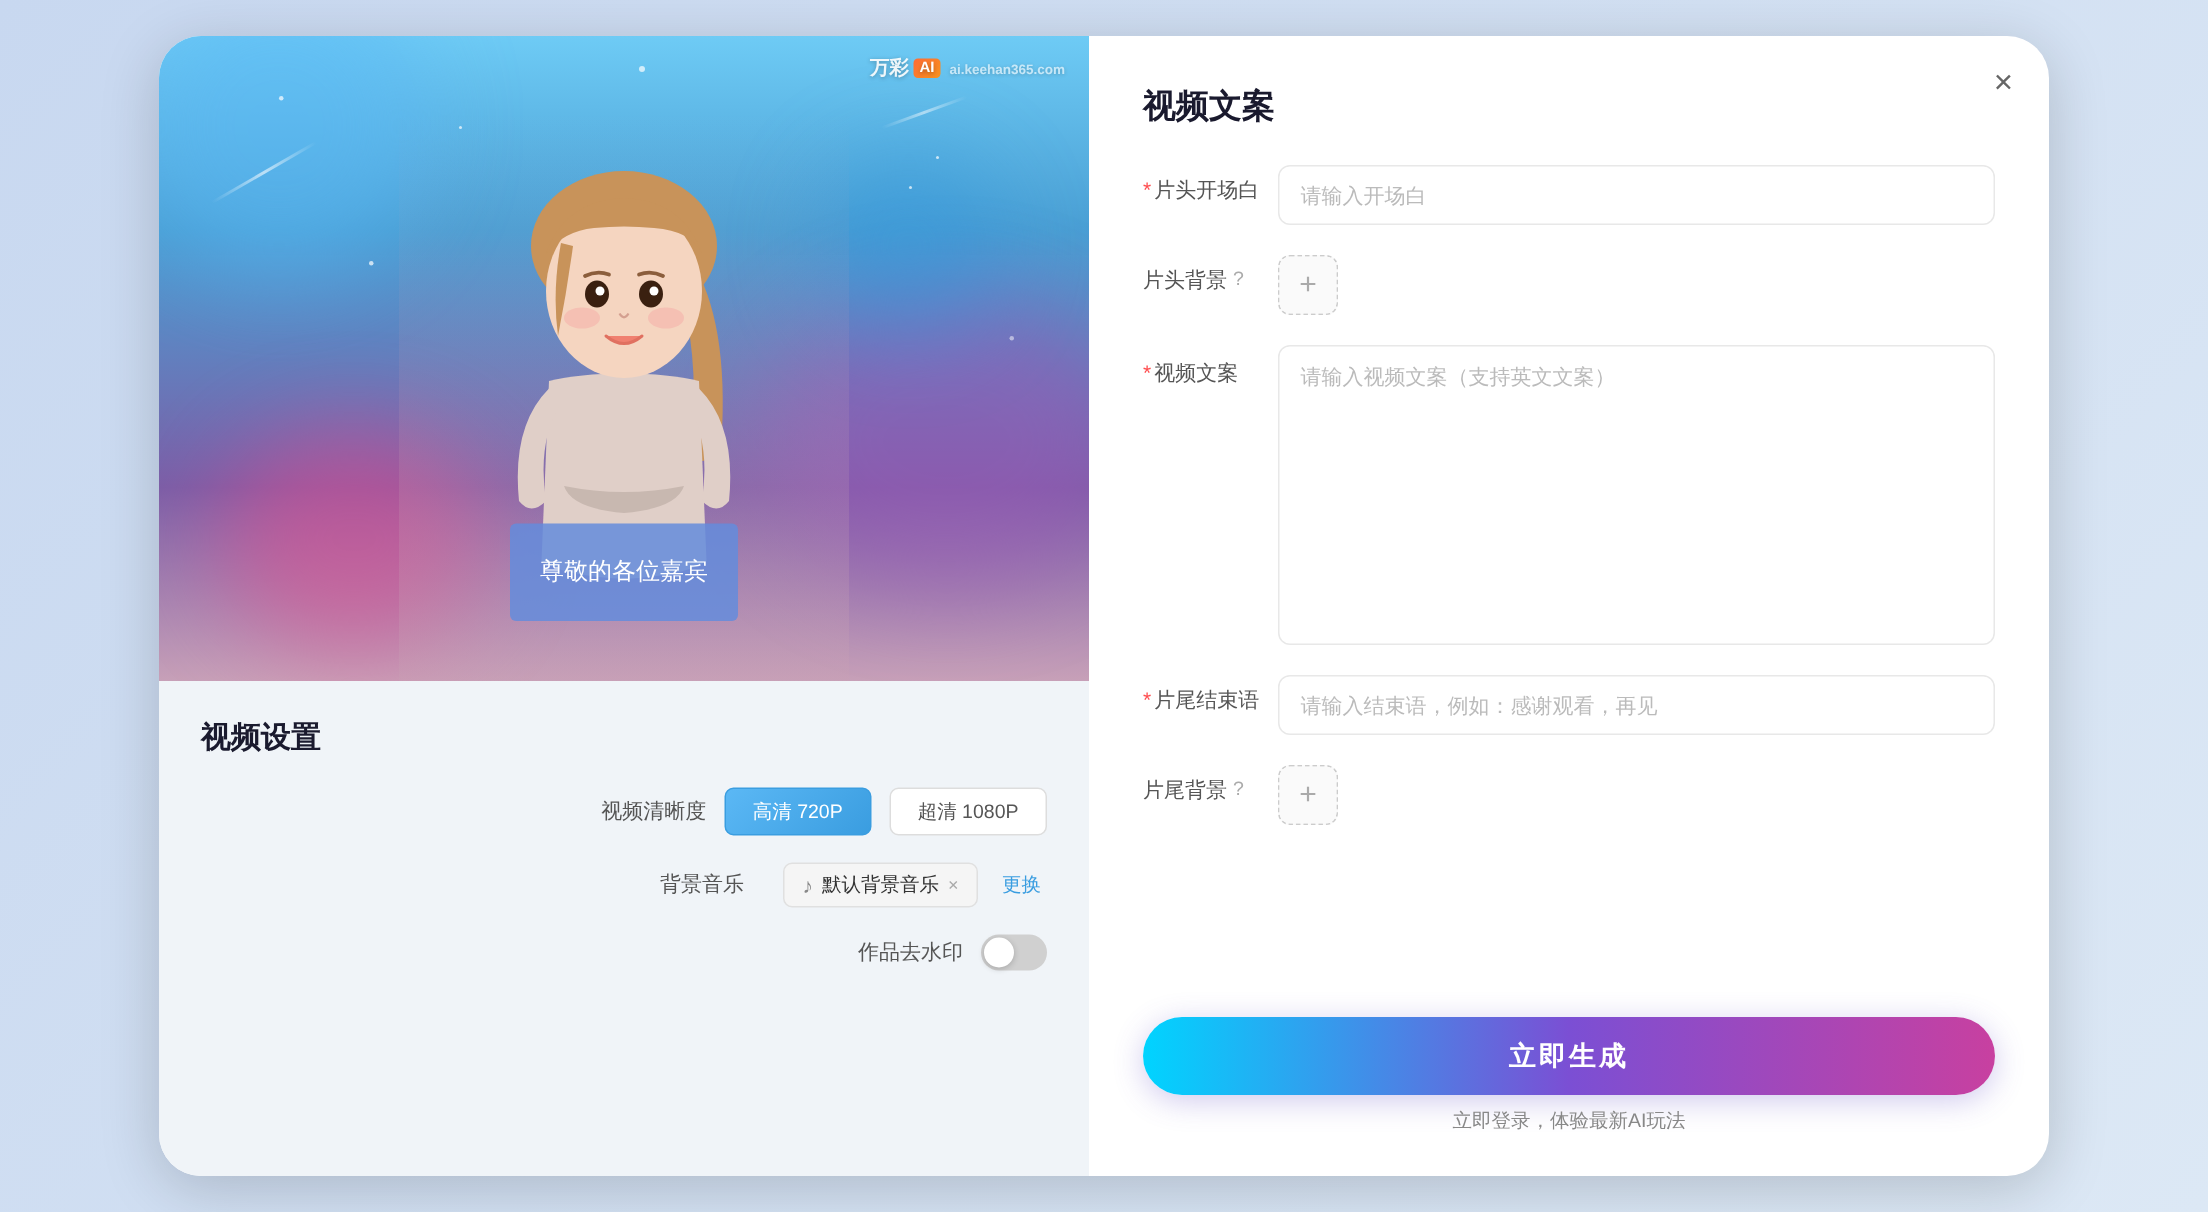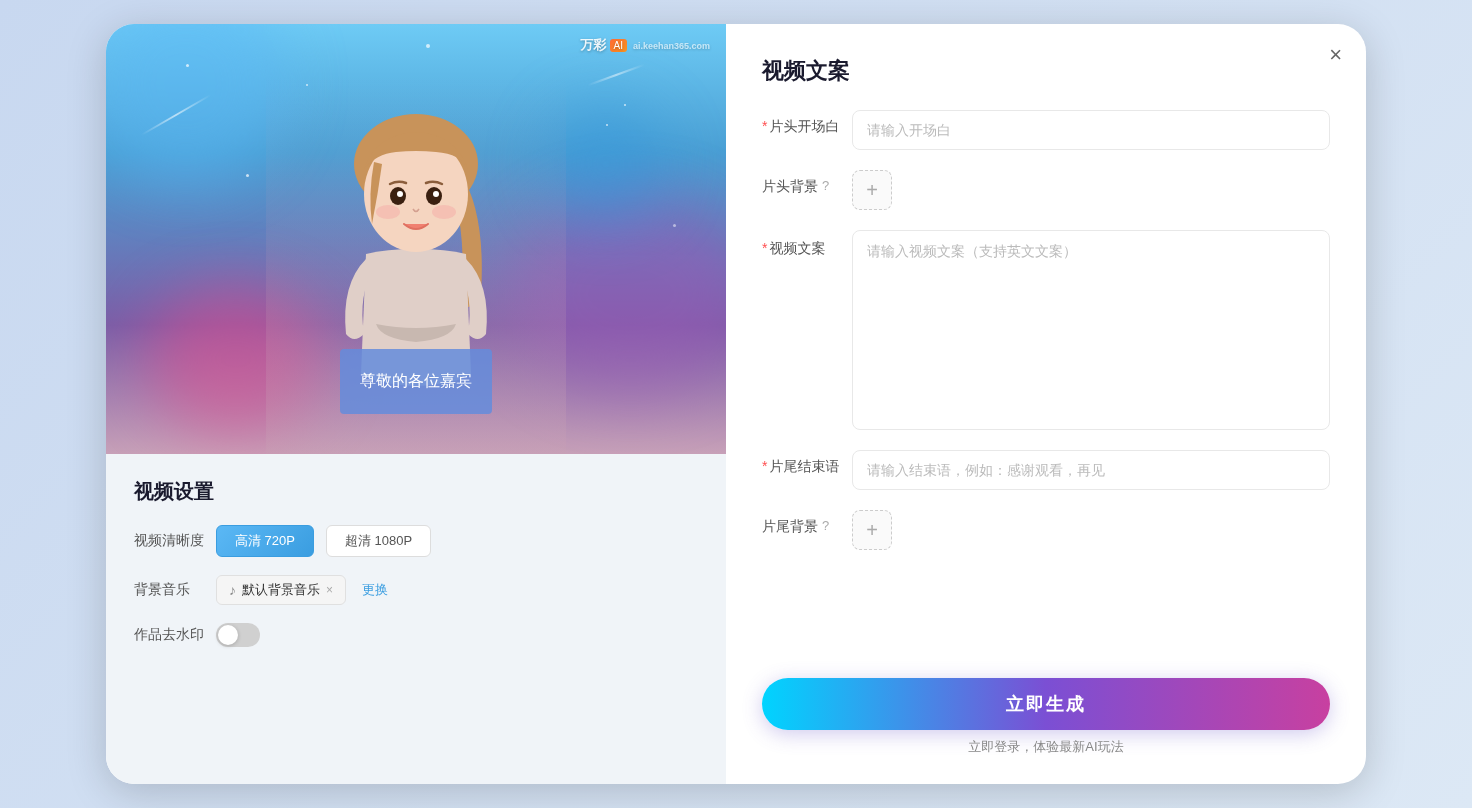--- a/index.html
+++ b/index.html
@@ -76,21 +76,21 @@
       align-items: center;
       gap: 3px;
     }
 
     .watermark .ai-badge {
       background: linear-gradient(135deg, #ff6b35, #f7931e);
       color: white;
       font-size: 10px;
       padding: 1px 4px;
       border-radius: 3px;
-      font-weight: normal;
+      font-weight: bold;
     }
 
     .subtitle-banner {
       position: absolute;
       bottom: 40px;
       left: 50%;
       transform: translateX(-50%);
       background: rgba(100, 140, 220, 0.85);
       color: white;
       padding: 22px 20px;
@@ -125,20 +125,21 @@
       font-weight: 700;
       color: #1a1a2e;
       margin-bottom: 20px;
     }
 
     .setting-row {
       display: flex;
       align-items: center;
       margin-bottom: 18px;
       gap: 12px;
+      justify-content: flex-end;
     }
 
     .setting-label {
       font-size: 14px;
       color: #555;
       width: 70px;
       flex-shrink: 0;
     }
 
     

